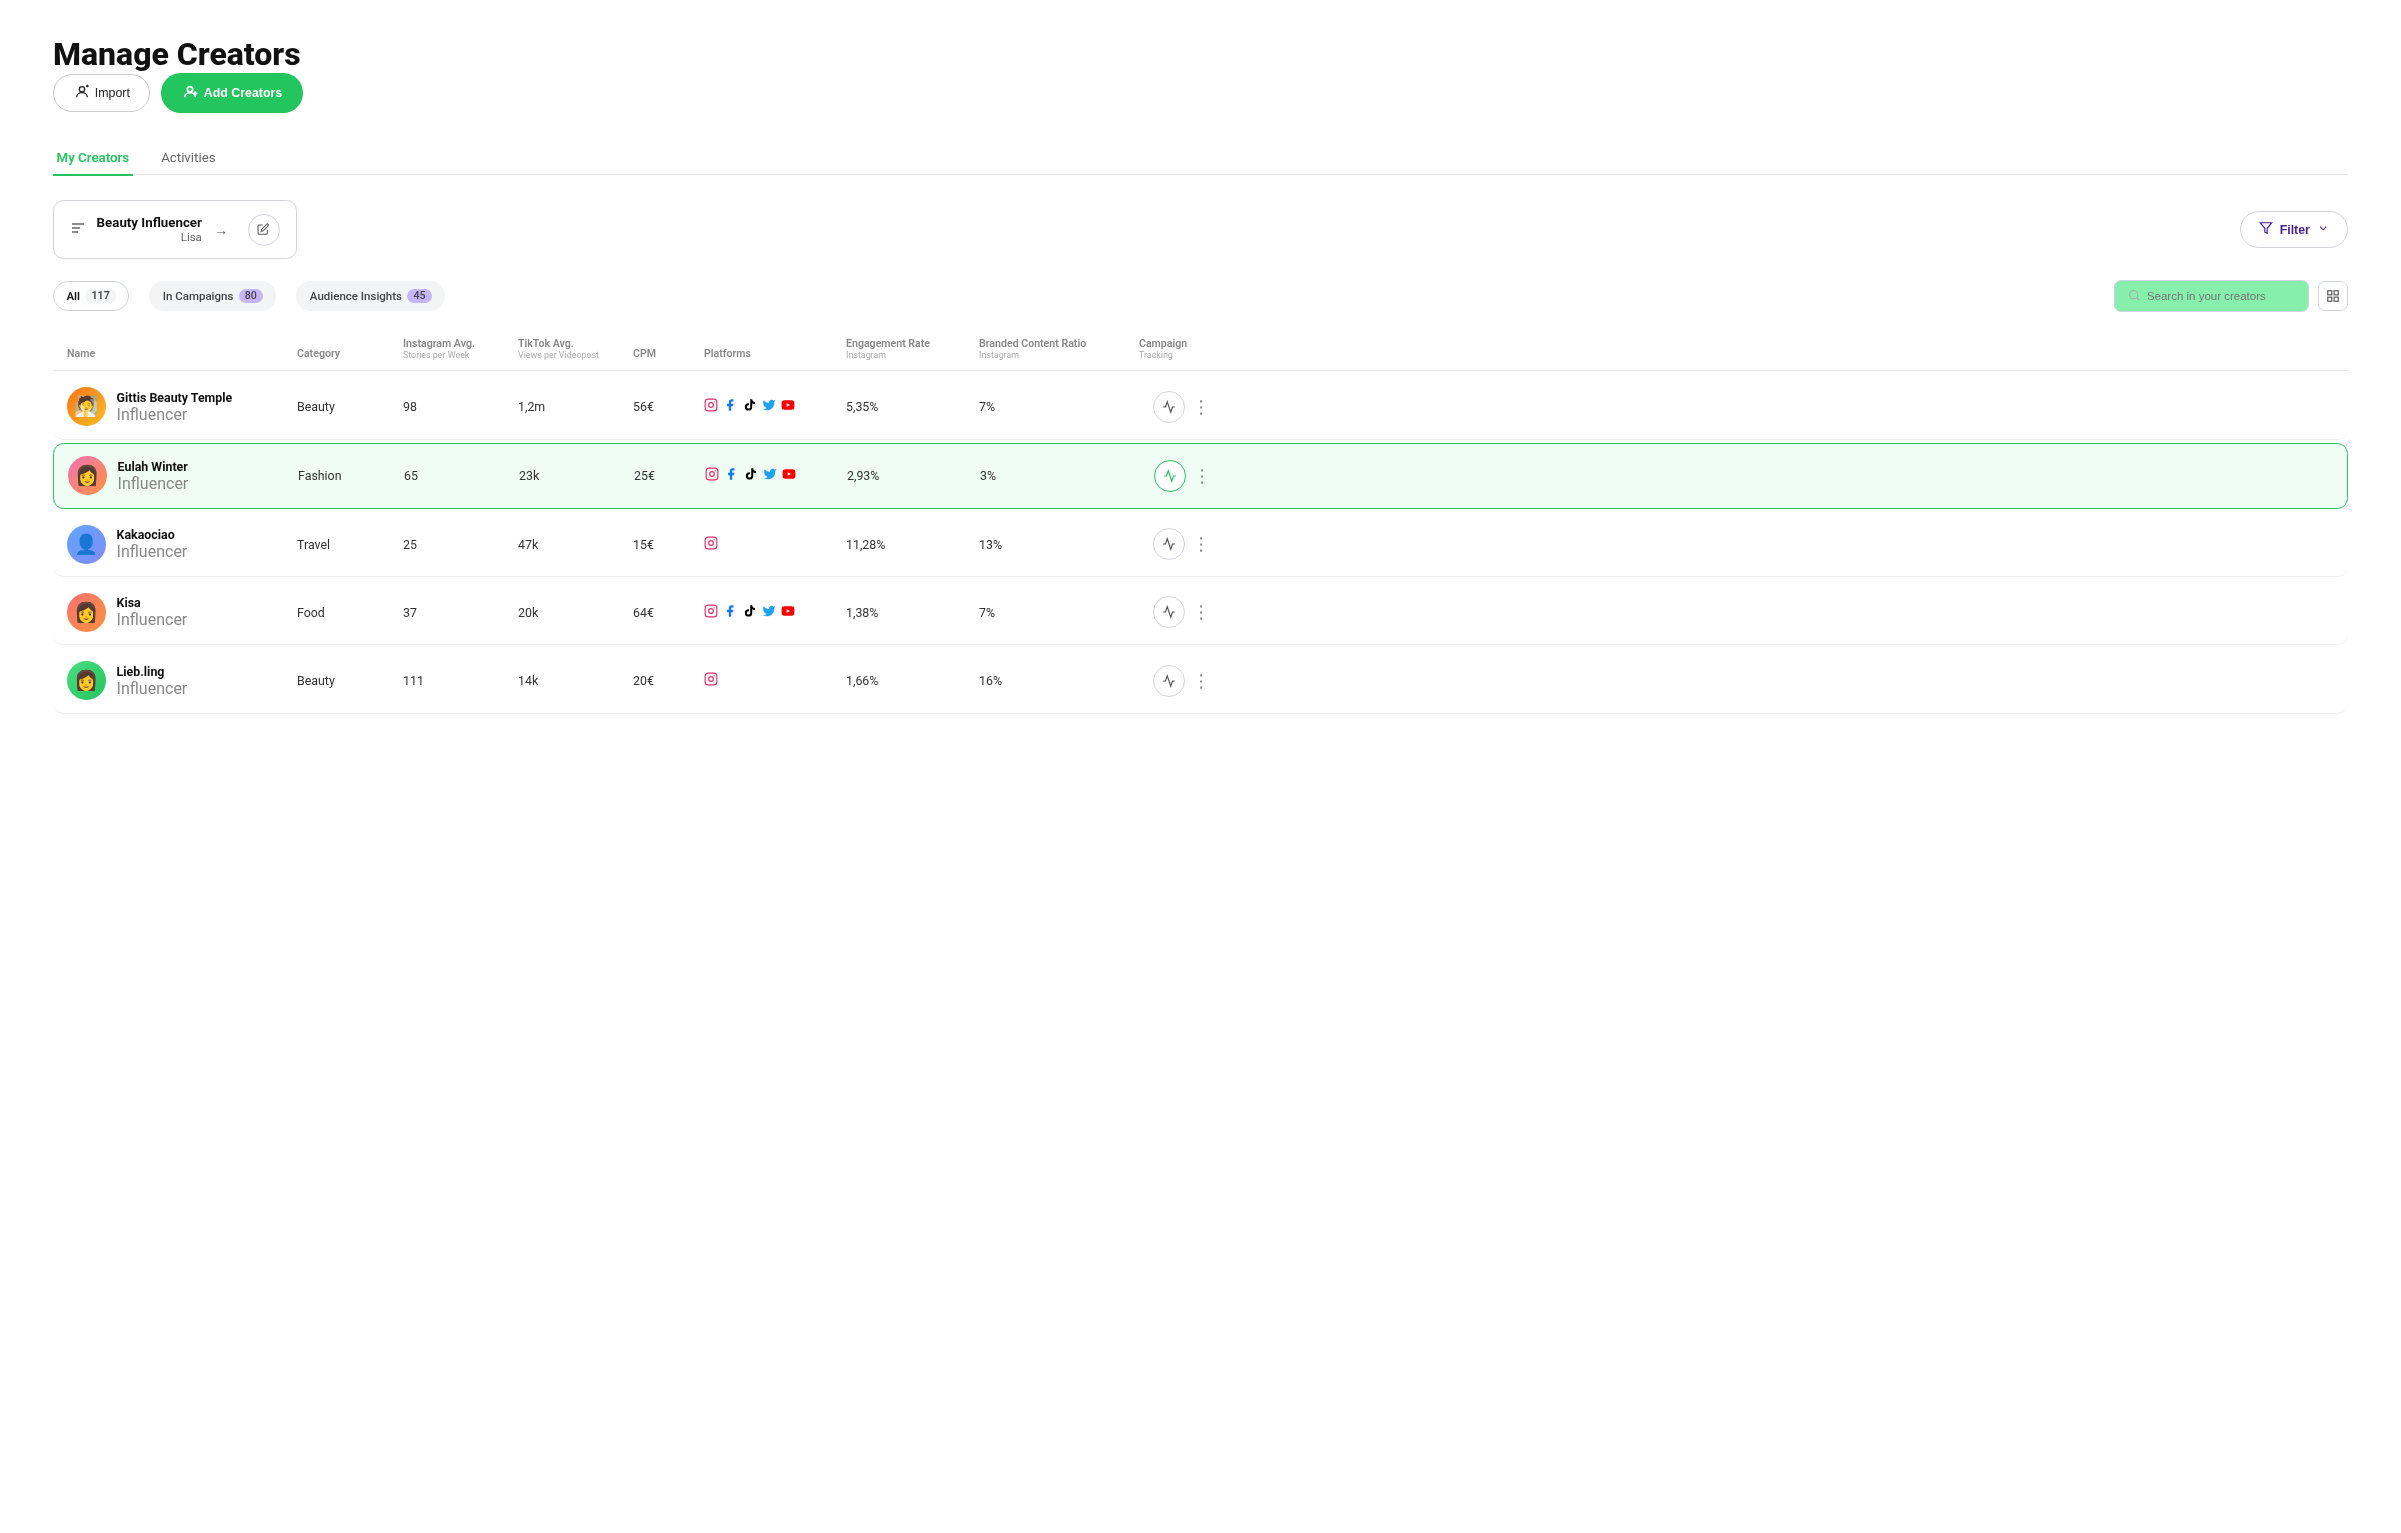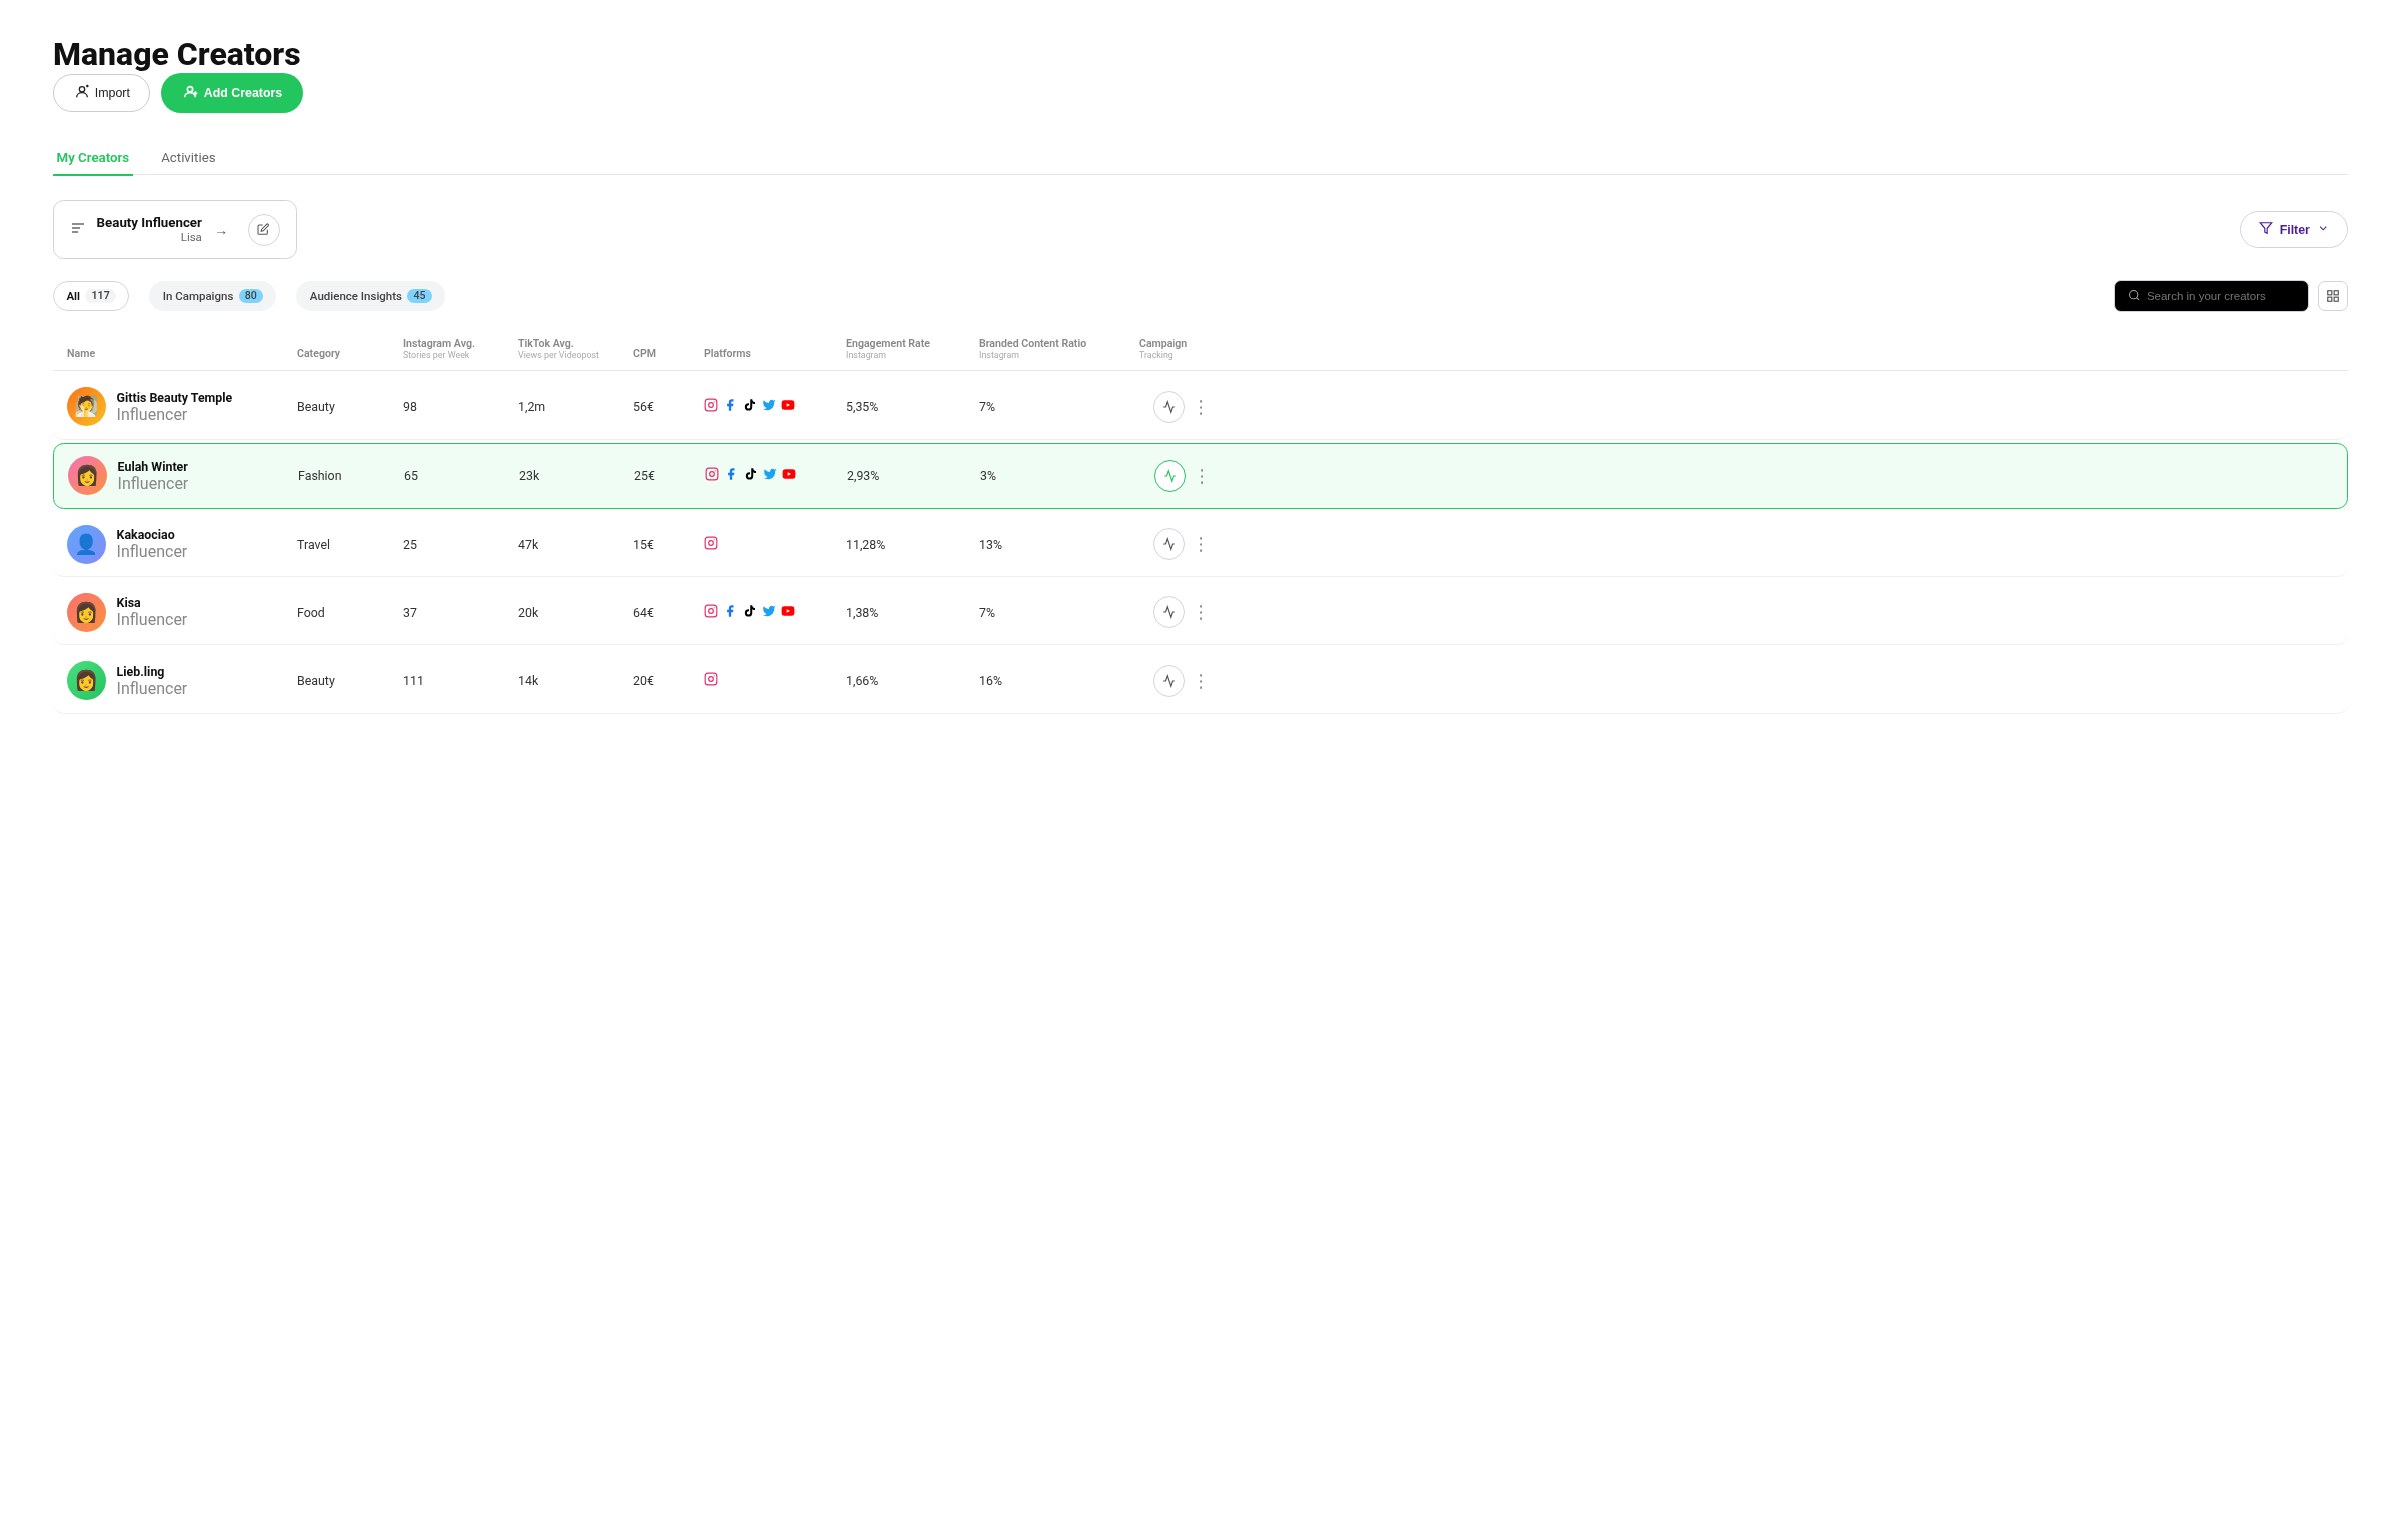--- a/index.html
+++ b/index.html
@@ -26,24 +26,24 @@
     .filter-card-sub { font-size: 11.5px; color: #666; }
     .filter-card-arrow { margin: 0 12.4px; color: #555; font-size: 14px; }
     .filter-card-edit { width: 32px; height: 32px; border: 1.3px solid #d1d5db; border-radius: 50%; display: flex; align-items: center; justify-content: center; cursor: pointer; font-size: 13.3px; color: #555; margin-left: 7px; }
     .filter-btn { display: flex; align-items: center; gap: 7px; border: 1.3px solid #d1d5db; border-radius: 44px; padding: 8.9px 17.7px; background: #fff; cursor: pointer; font-size: 12.4px; font-weight: 700; color: #4c1d95; }
 
     
     .sub-tabs-row { display: flex; align-items: center; justify-content: space-between; margin-bottom: 17.7px; }
     .sub-tabs { display: flex; gap: 20px; align-items: center; }
     .sub-tab { display: flex; align-items: center; gap: 5.3px; padding: 6.2px 12.4px; border-radius: 44px; font-size: 11.5px; font-weight: 500; cursor: pointer; border: 1.3px solid transparent; color: #444; background: #f3f4f6; }
     .sub-tab.active { background: #fff; border-color: #d1d5db; color: #111; font-weight: 600; }
-    .sub-tab .badge { background: #7dd3fc; border-radius: 44px; padding: 0.9px 6.2px; font-size: 10.6px; color: #444; }
+    .sub-tab .badge { background: #c4b5fd; border-radius: 44px; padding: 0.9px 6.2px; font-size: 10.6px; color: #444; }
     .sub-tab.active .badge { background: #f3f4f6; }
     .search-col-row { display: flex; align-items: center; gap: 8.9px; }
-    .search-box { display: flex; align-items: center; gap: 7px; border: 1.3px solid #d1d5db; border-radius: 7px; padding: 7px 12.4px; background: #000000; min-width: 195px; }
+    .search-box { display: flex; align-items: center; gap: 7px; border: 1.3px solid #d1d5db; border-radius: 7px; padding: 7px 12.4px; background: #86efac; min-width: 195px; }
     .search-box input { border: none; background: transparent; font-size: 11.5px; color: #666; outline: none; width: 142px; }
     .col-toggle { width: 30px; height: 30px; border: 1.3px solid #d1d5db; border-radius: 7px; display: flex; align-items: center; justify-content: center; cursor: pointer; color: #555; font-size: 14px; }
 
     
     .table-wrap { width: 100%; }
     .table-header { display: grid; grid-template-columns: 230px 106px 115px 115px 71px 142px 133px 160px 71px; align-items: end; padding: 7px 14px 10.6px 14px; border-bottom: 1.3px solid #e5e7eb; }
     .th { font-size: 10.6px; font-weight: 600; color: #888; }
     .th-sub { font-size: 8.9px; color: #aaa; font-weight: 400; }
     .th-block { display: flex; flex-direction: column; }
 

